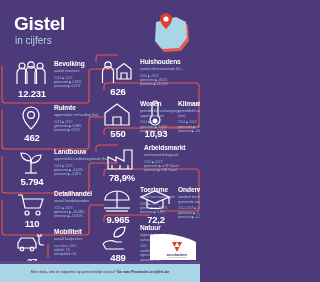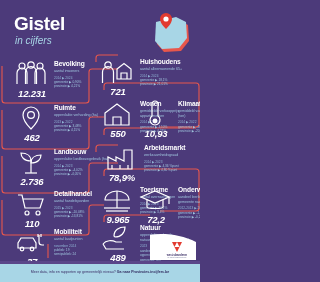--- a/index.html
+++ b/index.html
@@ -17,39 +17,39 @@
 
   
   .header { position:absolute; left:0; top:0; width:200px; height:56px; }
   .title {
     position:absolute; left:14px; top:14px;
     font-size:19px; font-weight:bold; color:#ffffff;
     letter-spacing:-0.3px; line-height:1;
   }
   .subtitle {
     position:absolute; left:15px; top:36px;
-    font-size:10px; color:#a8d6e6; line-height:1;font-style:italic;
+    font-size:10px; color:#a8d6e6; line-height:1;
   }
 
   
   .mapwrap { position:absolute; right:8px; top:8px; width:46px; height:46px; }
 
   
   .lines { position:absolute; left:0; top:0; width:200px; height:282px; pointer-events:none; }
 
   
   .stat { position:absolute; }
   .stat .icon {
     position:absolute; left:0; top:0;
     width:34px; height:30px;
   }
   .stat .num {
     position:absolute; left:0; top:29px; width:36px;
     font-size:9.5px; font-weight:bold; color:#ffffff;
-    text-align:center; line-height:1; letter-spacing:-0.2px;font-style:italic;
+    text-align:center; line-height:1; letter-spacing:-0.2px;
   }
   .stat .body { position:absolute; left:40px; top:0px; width:56px; }
   .stat .head {
     font-size:6.6px; font-weight:bold; color:#ffffff;
     line-height:1.1; margin-bottom:1.5px; letter-spacing:-0.1px;
   }
   .stat .desc {
     font-size:3.6px; color:#9fc4dd; line-height:1.35;
     margin-bottom:2px;
   }
@@ -136,21 +136,21 @@
 
   <div class="stat" style="left:100px; top:58px;">
     <div class="icon">
       <svg viewBox="0 0 34 30" width="34" height="30" fill="none" stroke="#ffffff" stroke-width="1.2">
         <circle cx="8" cy="7" r="3.2"></circle>
           <path d="M2.5,25 L2.5,14 a5.5,5.5 0 0,1 11,0 L13.5,25"></path>
         <path d="M17,11 L24,5.5 L31,11 L31,21 L17,21 Z"></path>
         <path d="M21,21 L21,15 L27,15 L27,21"></path>
       </svg>
     </div>
-    <div class="num">721</div>
+    <div class="num">626</div>
     <div class="body">
       <div class="head">Huishoudens</div>
       <div class="desc">aantal alleenwonende 65+</div>
       <div class="yr">2014 ▶ 2024</div>
       <div class="cmp">gemeente ▶ 18,1%</div>
       <div class="cmp">provincie ▶ 21,01%</div>
     </div>
   </div>
 
   <div class="stat" style="left:14px; top:104px;">
@@ -206,21 +206,21 @@
 
   <div class="stat" style="left:14px; top:148px;">
     <div class="icon">
       <svg viewBox="0 0 34 30" width="34" height="30" fill="none" stroke="#ffffff" stroke-width="1.2">
         <path d="M17,25 L17,11"></path>
         <path d="M17,13 C10,13 7,9 7,5 C13,5 17,8 17,13 Z"></path>
         <path d="M17,15 C24,15 27,11 27,7 C21,7 17,10 17,15 Z"></path>
         <path d="M11,25 L23,25"></path>
       </svg>
     </div>
-    <div class="num">2.736</div>
+    <div class="num">5.794</div>
     <div class="body">
       <div class="head">Landbouw</div>
       <div class="desc">oppervlakte landbouwgebruik (ha)</div>
       <div class="yr">2014 ▶ 2023</div>
       <div class="cmp">gemeente ▶ -4,02%</div>
       <div class="cmp">provincie ▶ -4,05%</div>
     </div>
   </div>
 
   <div class="stat wide" style="left:104px; top:144px;">

